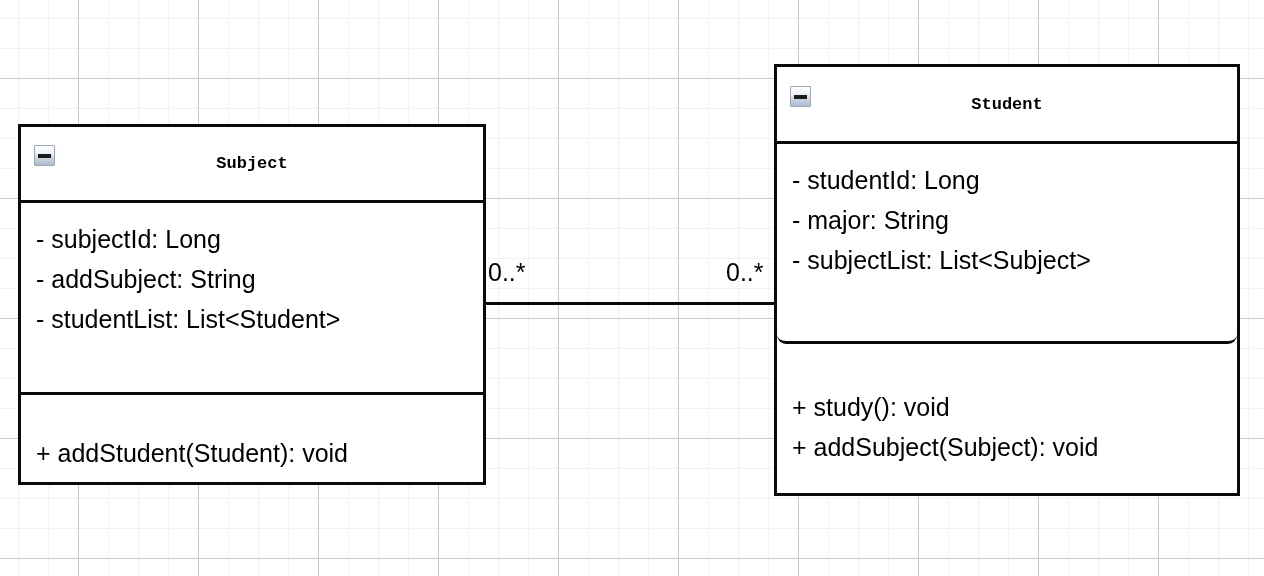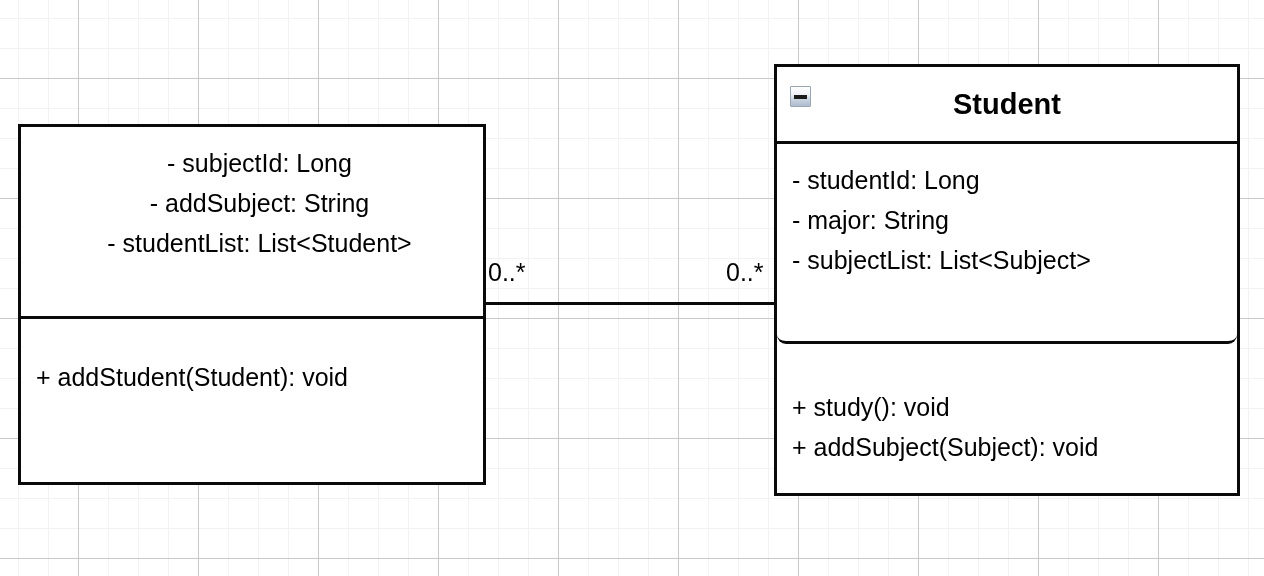--- a/index.html
+++ b/index.html
@@ -52,26 +52,27 @@
     position: relative;
     box-sizing: border-box;
     border-bottom: 3px solid #0a0a0a;
     display: flex;
     align-items: center;
     justify-content: center;
     flex: 0 0 auto;
   }
 
   .uml-title {
-    font-size: 29px;
+    font-size: 17px;
     font-weight: bold;
     color: #000000;
     letter-spacing: 0px;
     text-align: center;
     white-space: nowrap;
+    font-family: Liberation Mono, monospace;
   }
 
   
   .collapse-icon {
     position: absolute;
     width: 21px;
     height: 21px;
     box-sizing: border-box;
     border: 1px solid #9aa6b4;
     border-radius: 1px;
@@ -125,22 +126,28 @@
     white-space: nowrap;
   }
 </style>
 </head>
 <body>
 
 <div id="canvas">
 
   <div class="uml-class" id="class-subject" style="left:18px; top:124px; width:468px; height:361px;">
 
+    <div class="uml-header" style="height:76px;">
+      <span class="collapse-icon" style="left:13px; top:18px;">
+        <span class="bar"></span>
+      </span>
+      <span class="uml-title">Subject</span>
+    </div>
 
-    <div class="uml-compartment with-divider" style="height:192px; padding-top:16px;align-items:center;">
+    <div class="uml-compartment with-divider" style="height:192px; padding-top:16px;">
       <div class="uml-member">- subjectId: Long</div>
       <div class="uml-member">- addSubject: String</div>
       <div class="uml-member">- studentList: List&lt;Student&gt;</div>
     </div>
 
     <div class="uml-compartment" style="height:84px; padding-top:38px;">
       <div class="uml-member">+ addStudent(Student): void</div>
     </div>
   </div>
 

